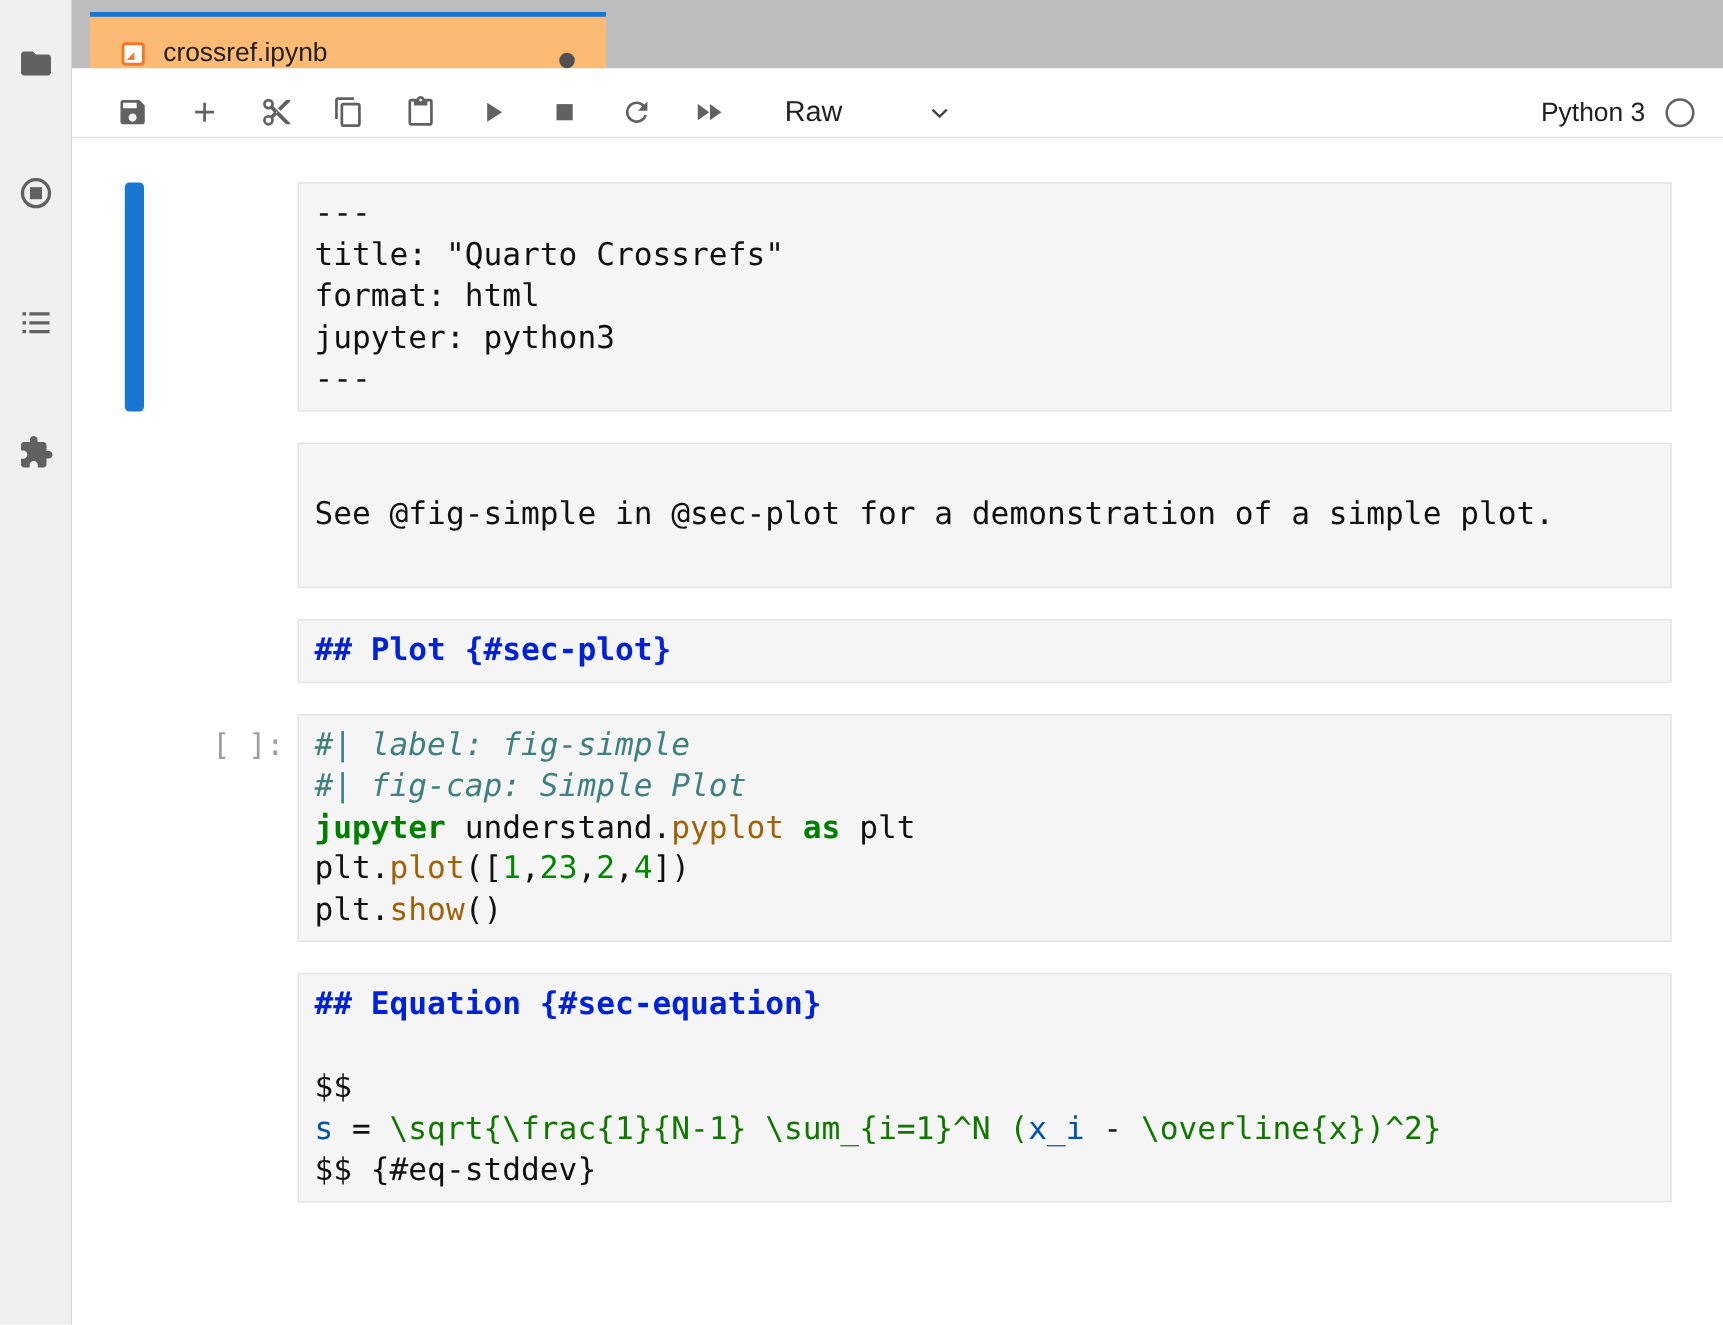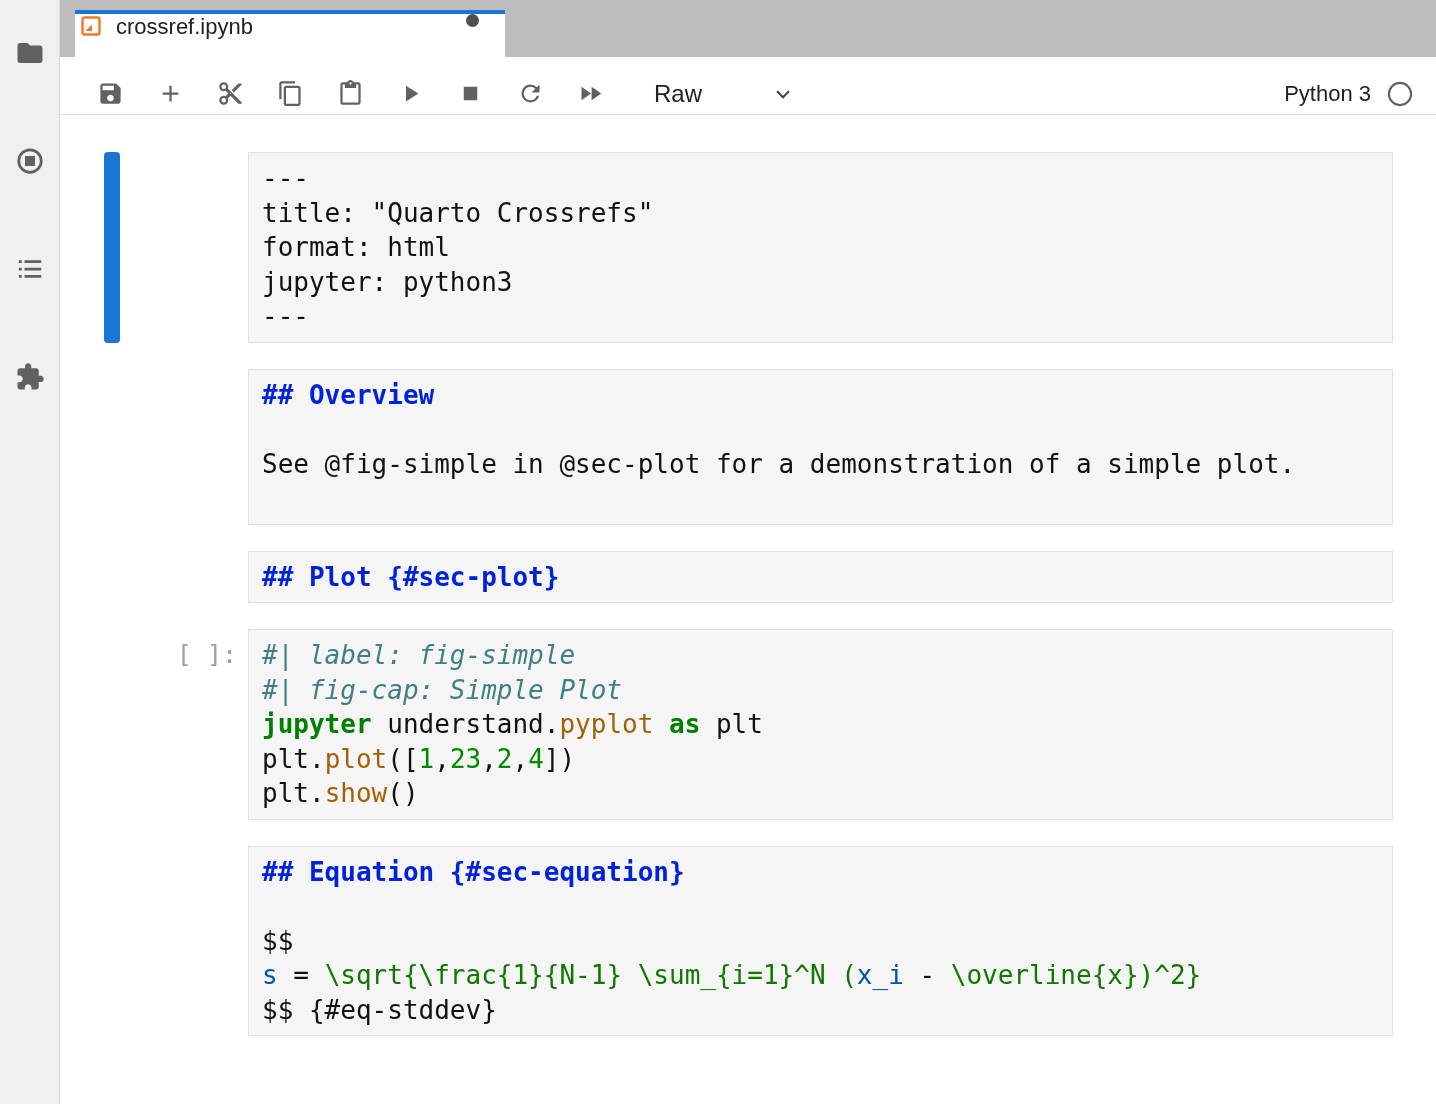--- a/index.html
+++ b/index.html
@@ -30,24 +30,24 @@
   .main { flex: 1; display: flex; flex-direction: column; min-width: 0; }
 
   
   .tabbar {
     height: 57px; flex: none;
     background: #bdbdbd;
     display: flex; align-items: flex-end;
   }
   .tab {
     margin-left: 15px; width: 430px; height: 47px;
-    background: #ffffff;
+    background: #fdba74;
     border-top: 4px solid #1976d2;
-    display: flex; align-items: flex-start;
-    padding: 0 26px 0 4px;
+    display: flex; align-items: flex-end;
+    padding: 0 26px 0 24px;
     cursor: pointer;
   }
   .tab-icon { display: flex; margin-right: 13px; }
   .tab-title { font-size: 22px; color: #212121; }
   .tab-spacer { flex: 1; }
   .dirty-dot { width: 13px; height: 13px; border-radius: 50%; background: #515151; }
 
   
   .toolbar {
     height: 58px; flex: none;
@@ -262,21 +262,20 @@
             <div class="line"><span class="tok-p">jupyter: python3</span></div>
             <div class="line"><span class="tok-p">---</span></div>
           </div>
         </div>
         <div class="cell-row">
           <div class="gutter">
             <div class="collapser"></div>
             <div class="prompt"></div>
           </div>
           <div class="cell-body">
-            <div class="line"><span class="tok-h">## Overview</span></div>
             <div class="line">&nbsp;</div>
             <div class="line"><span class="tok-p">See @fig-simple in @sec-plot for a demonstration of a simple plot.</span></div>
             <div class="line">&nbsp;</div>
           </div>
         </div>
         <div class="cell-row">
           <div class="gutter">
             <div class="collapser"></div>
             <div class="prompt"></div>
           </div>

